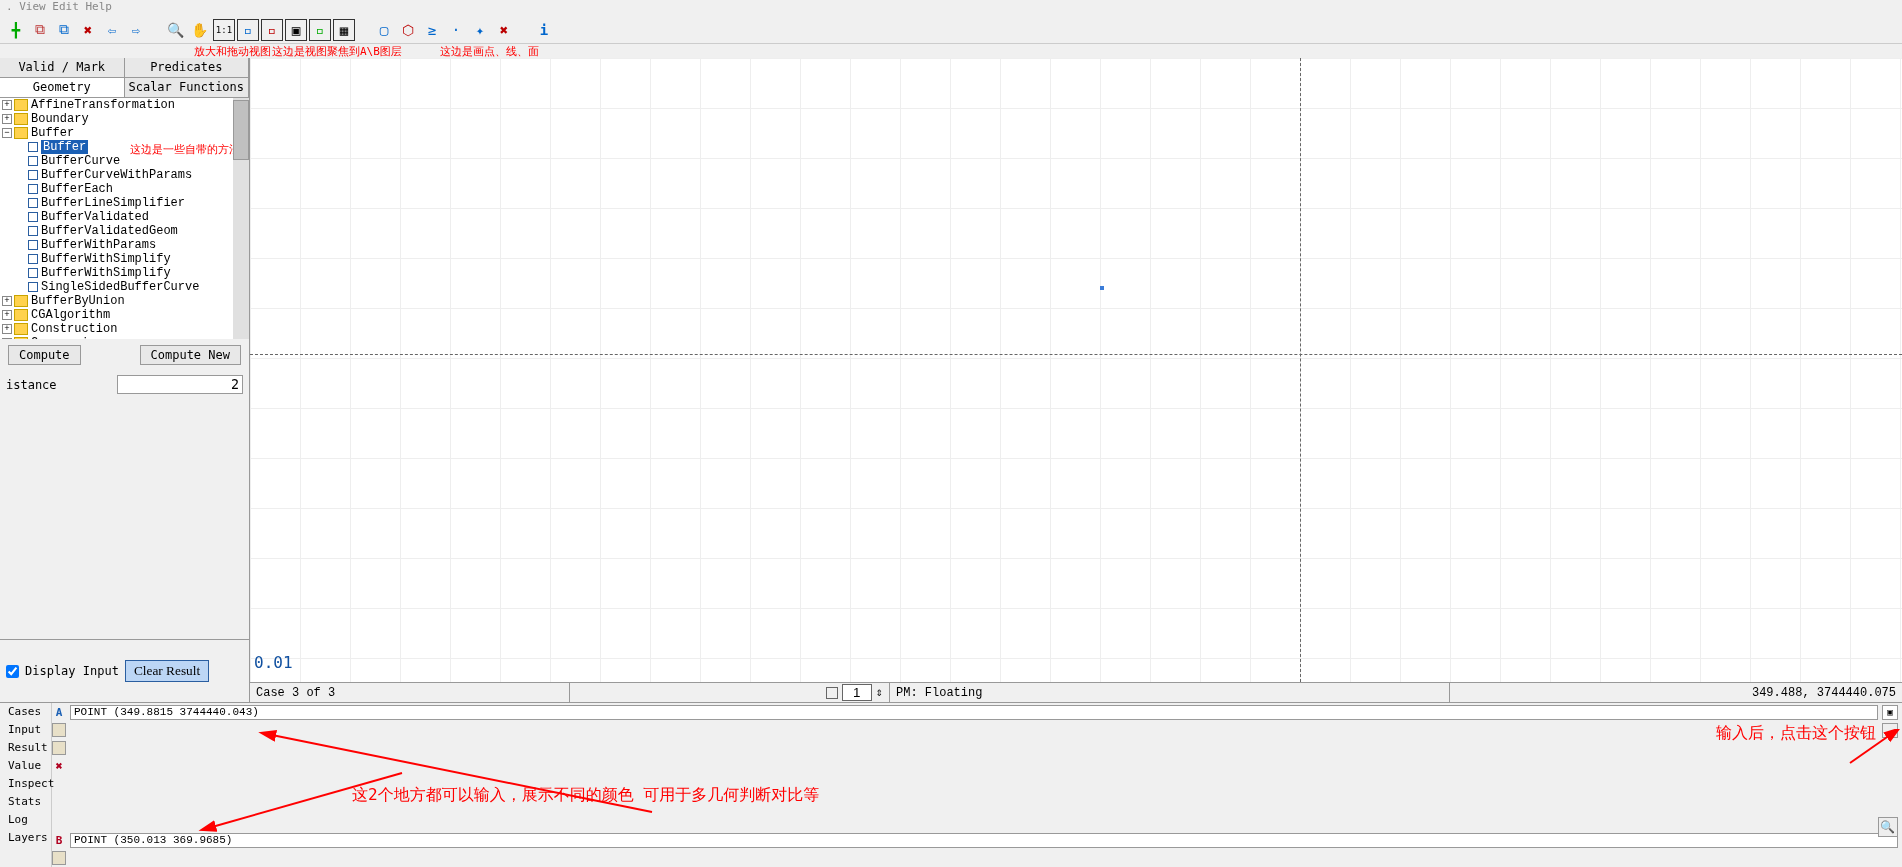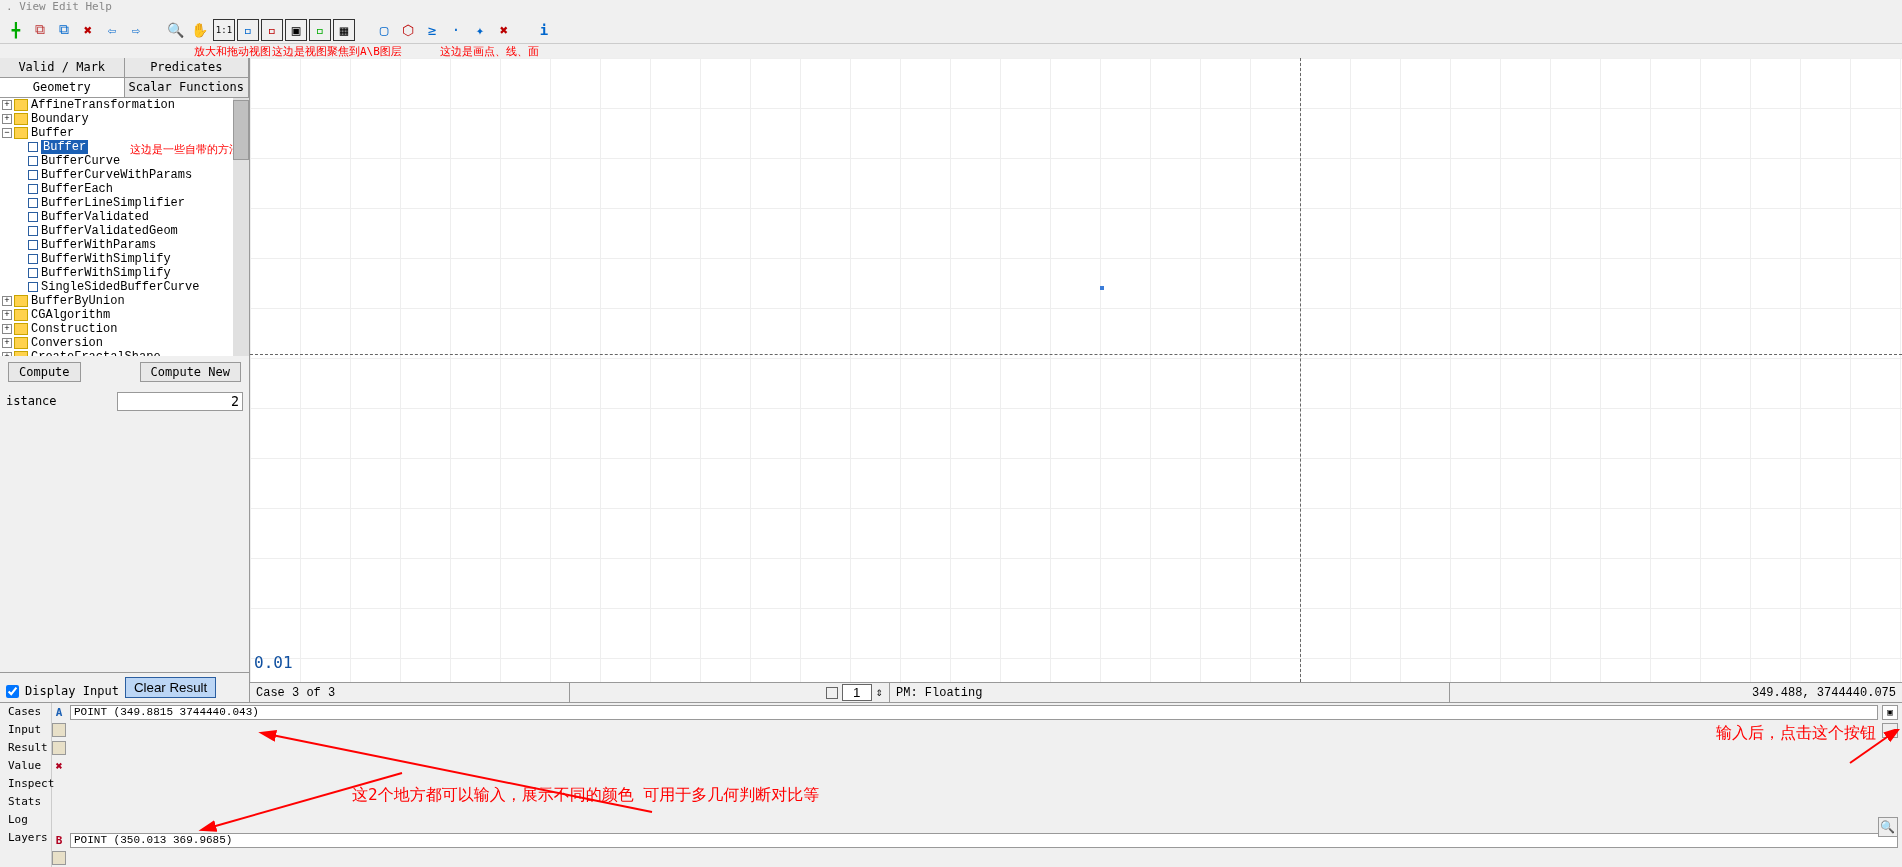--- a/index.html
+++ b/index.html
@@ -141,30 +141,30 @@
 .param-row .plbl { flex: 1; }
 .param-row input {
   width: 126px;
   text-align: right;
   border: 1px solid #999;
   padding: 1px 3px;
   font-family: inherit;
 }
 .bottom-left-ctrl {
   display: flex;
-  align-items: flex-end;
+  align-items: center;
   gap: 6px;
-  padding: 4px 6px;
+  padding: 20px 6px;
   border-top: 1px solid #999;
 }
 .bottom-left-ctrl button.clear {
   background: #bcd6f5;
   border: 1px solid #2a5ea0;
   padding: 2px 8px;
-  font-family: Liberation Sans, sans-serif;
+  font-family: Liberation Serif, serif;
   cursor: pointer;
 }
 .canvas-area {
   flex: 1;
   display: flex;
   flex-direction: column;
   background: #fff;
   position: relative;
 }
 .grid-canvas {

